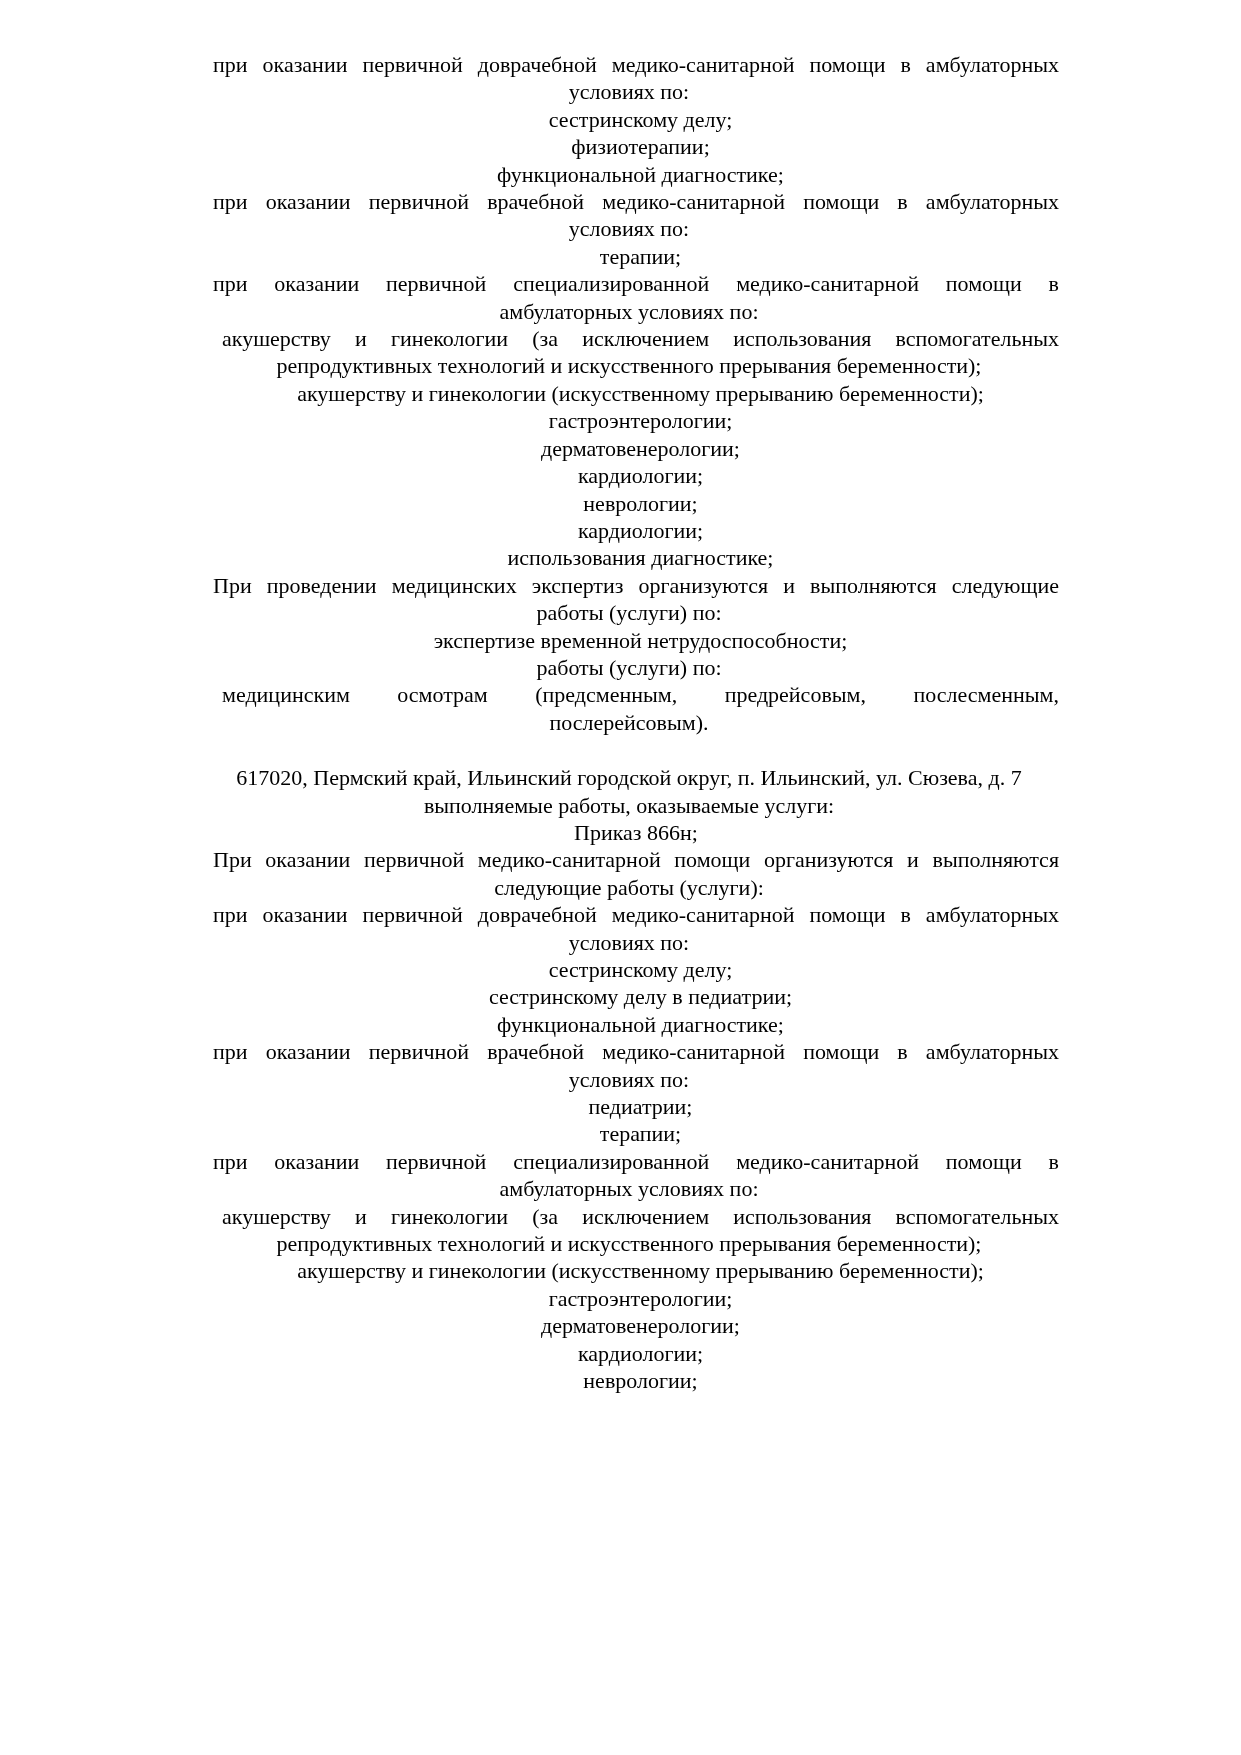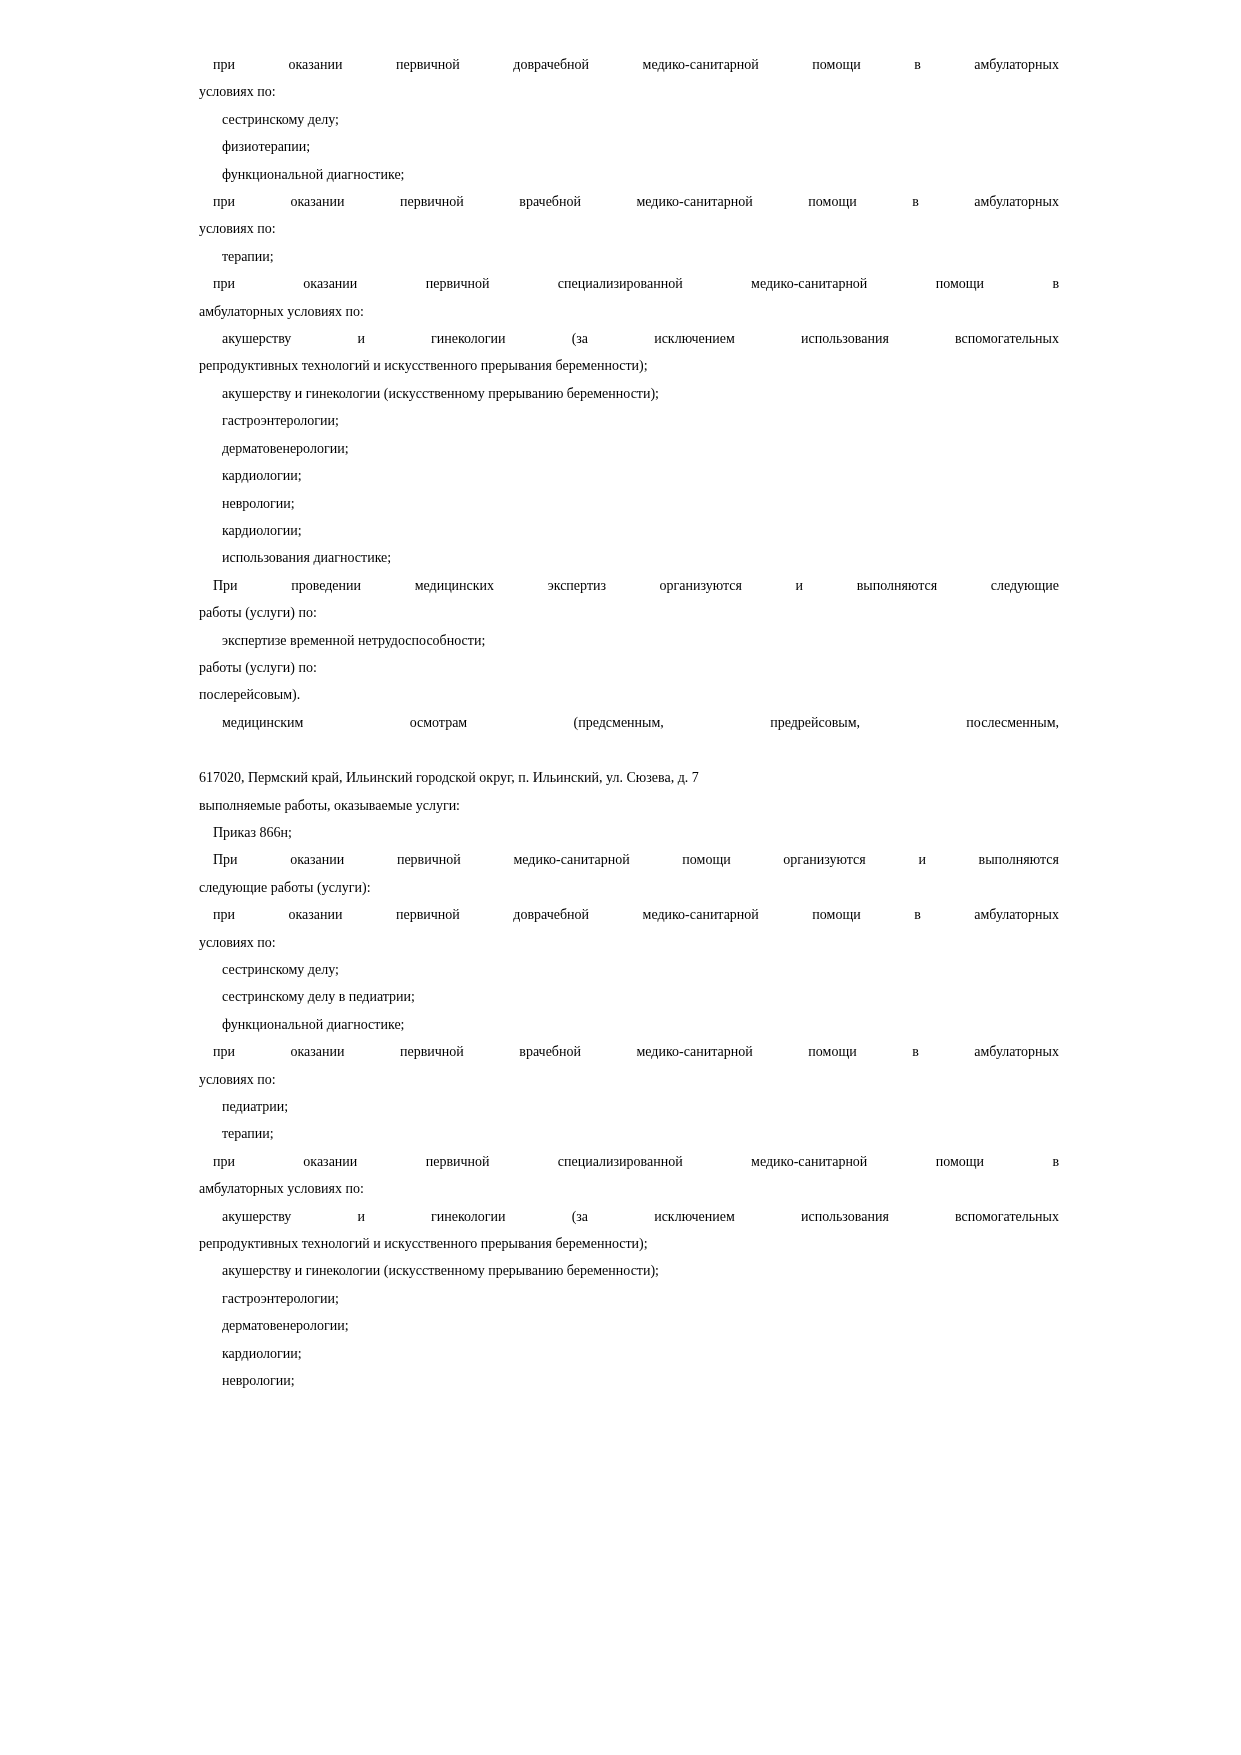--- a/index.html
+++ b/index.html
@@ -14,29 +14,29 @@
     background: #ffffff;
     overflow: hidden;
     font-family: "Liberation Serif", "DejaVu Serif", serif;
     color: #000000;
   }
   .textblock {
     position: absolute;
     left: 199px;
     top: 51px;
     width: 860px;
-    font-size: 14px;
+    font-size: 22px;
     line-height: 27.4px;
   }
   .section { margin: 0; padding: 0; }
   .section + .section { margin-top: 28px; }
   .line {
     margin: 0;
     padding: 0;
-    text-align: left;
+    text-align: center;
   }
   
   .just {
     text-align: justify;
     text-align-last: justify;
     text-justify: inter-word;
   }
   
   .para  { text-indent: 14px; }  
   .item  { text-indent: 23px; }  
@@ -65,22 +65,22 @@
         <p class="line item">гастроэнтерологии;</p>
         <p class="line item">дерматовенерологии;</p>
         <p class="line item">кардиологии;</p>
         <p class="line item">неврологии;</p>
         <p class="line item">кардиологии;</p>
         <p class="line item">использования диагностике;</p>
         <p class="line para just">При проведении медицинских экспертиз организуются и выполняются следующие</p>
         <p class="line cont">работы (услуги) по:</p>
         <p class="line item">экспертизе временной нетрудоспособности;</p>
         <p class="line cont">работы (услуги) по:</p>
+        <p class="line item just">медицинским осмотрам (предсменным, предрейсовым, послесменным,</p>
         <p class="line cont">послерейсовым).</p>
-        <p class="line item just">медицинским осмотрам (предсменным, предрейсовым, послесменным,</p>
       </div>
     <div class="section">
         <p class="line plain">617020, Пермский край, Ильинский городской округ, п. Ильинский, ул. Сюзева, д. 7</p>
         <p class="line plain">выполняемые работы, оказываемые услуги:</p>
         <p class="line para">Приказ 866н;</p>
         <p class="line para just">При оказании первичной медико-санитарной помощи организуются и выполняются</p>
         <p class="line cont">следующие работы (услуги):</p>
         <p class="line para just">при оказании первичной доврачебной медико-санитарной помощи в амбулаторных</p>
         <p class="line cont">условиях по:</p>
         <p class="line item">сестринскому делу;</p>

